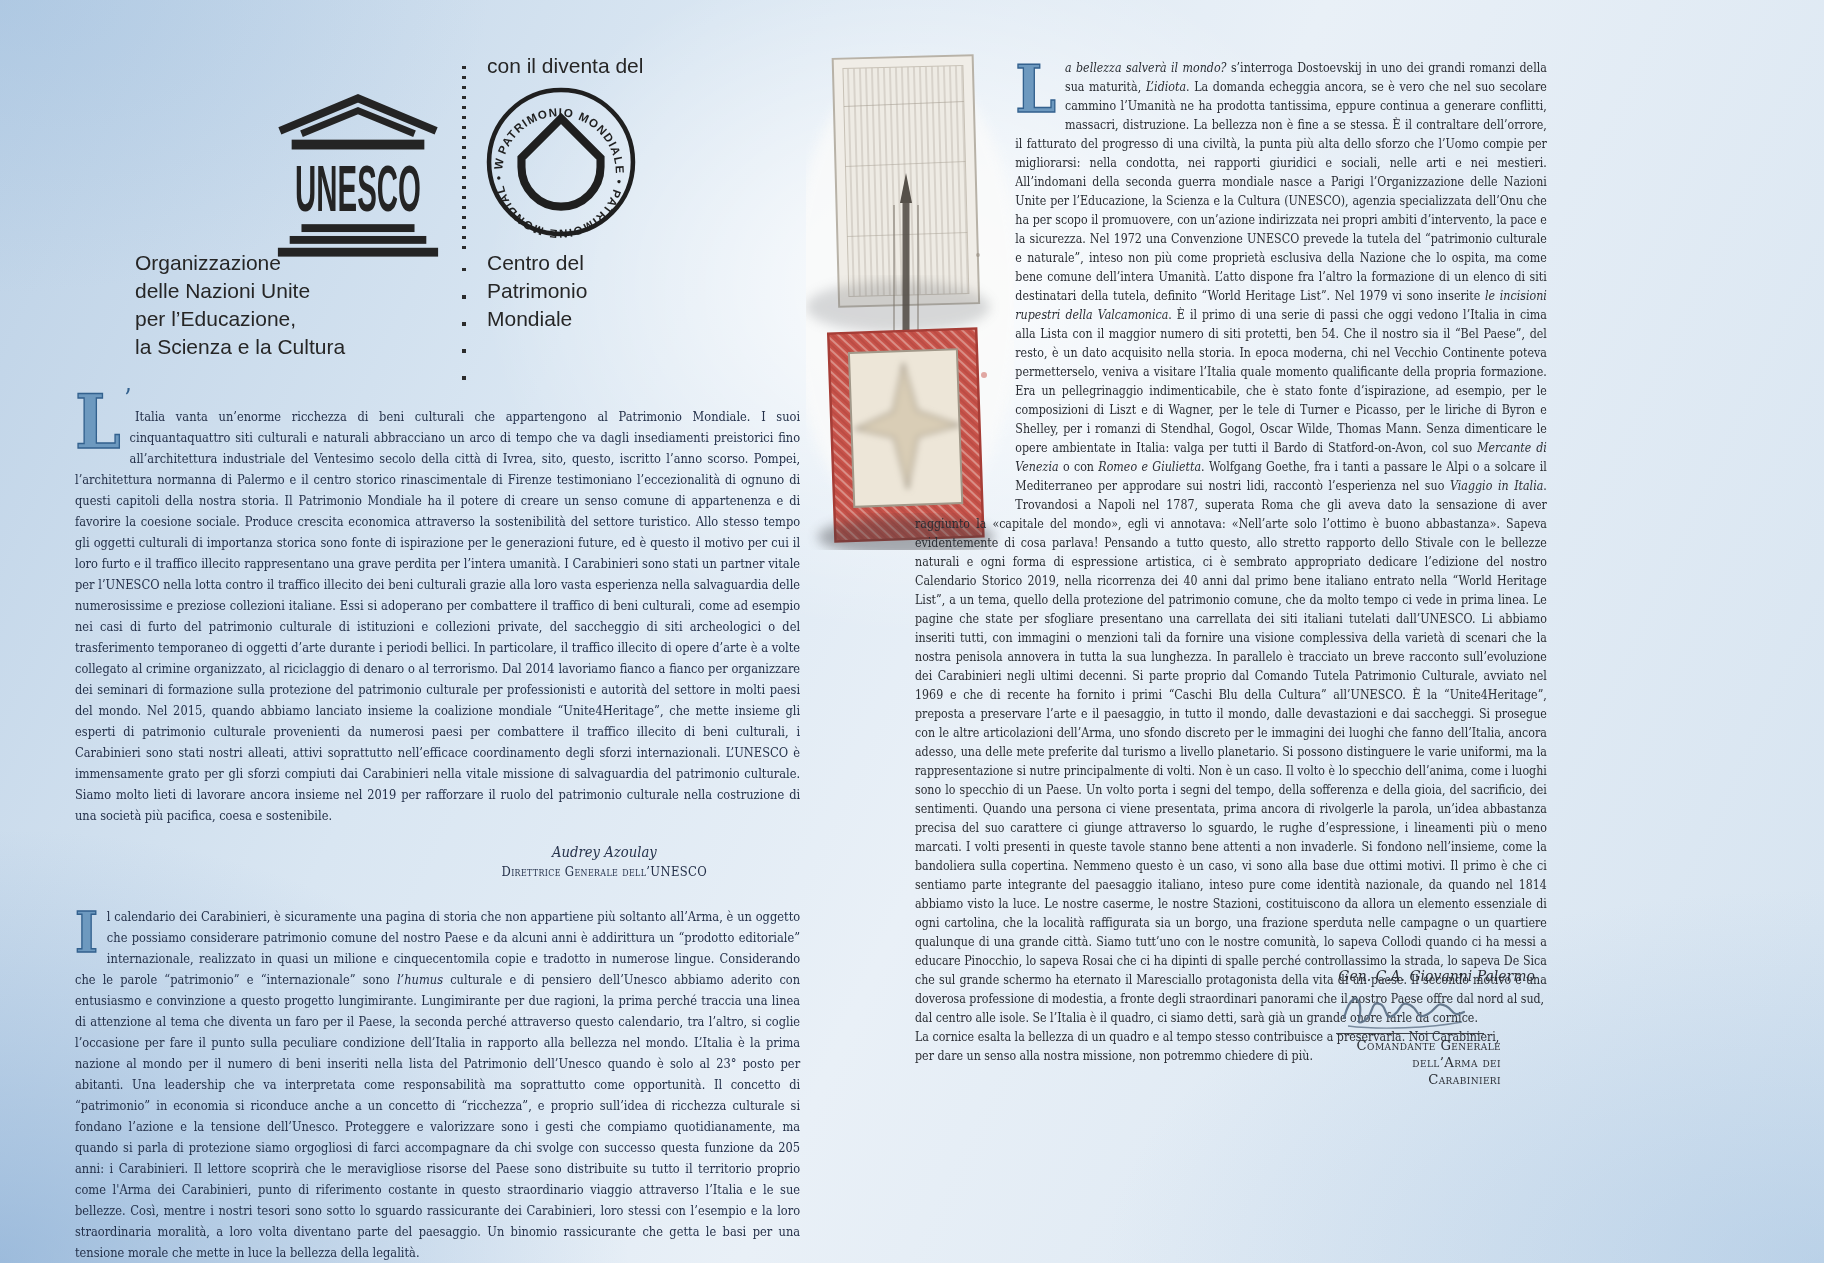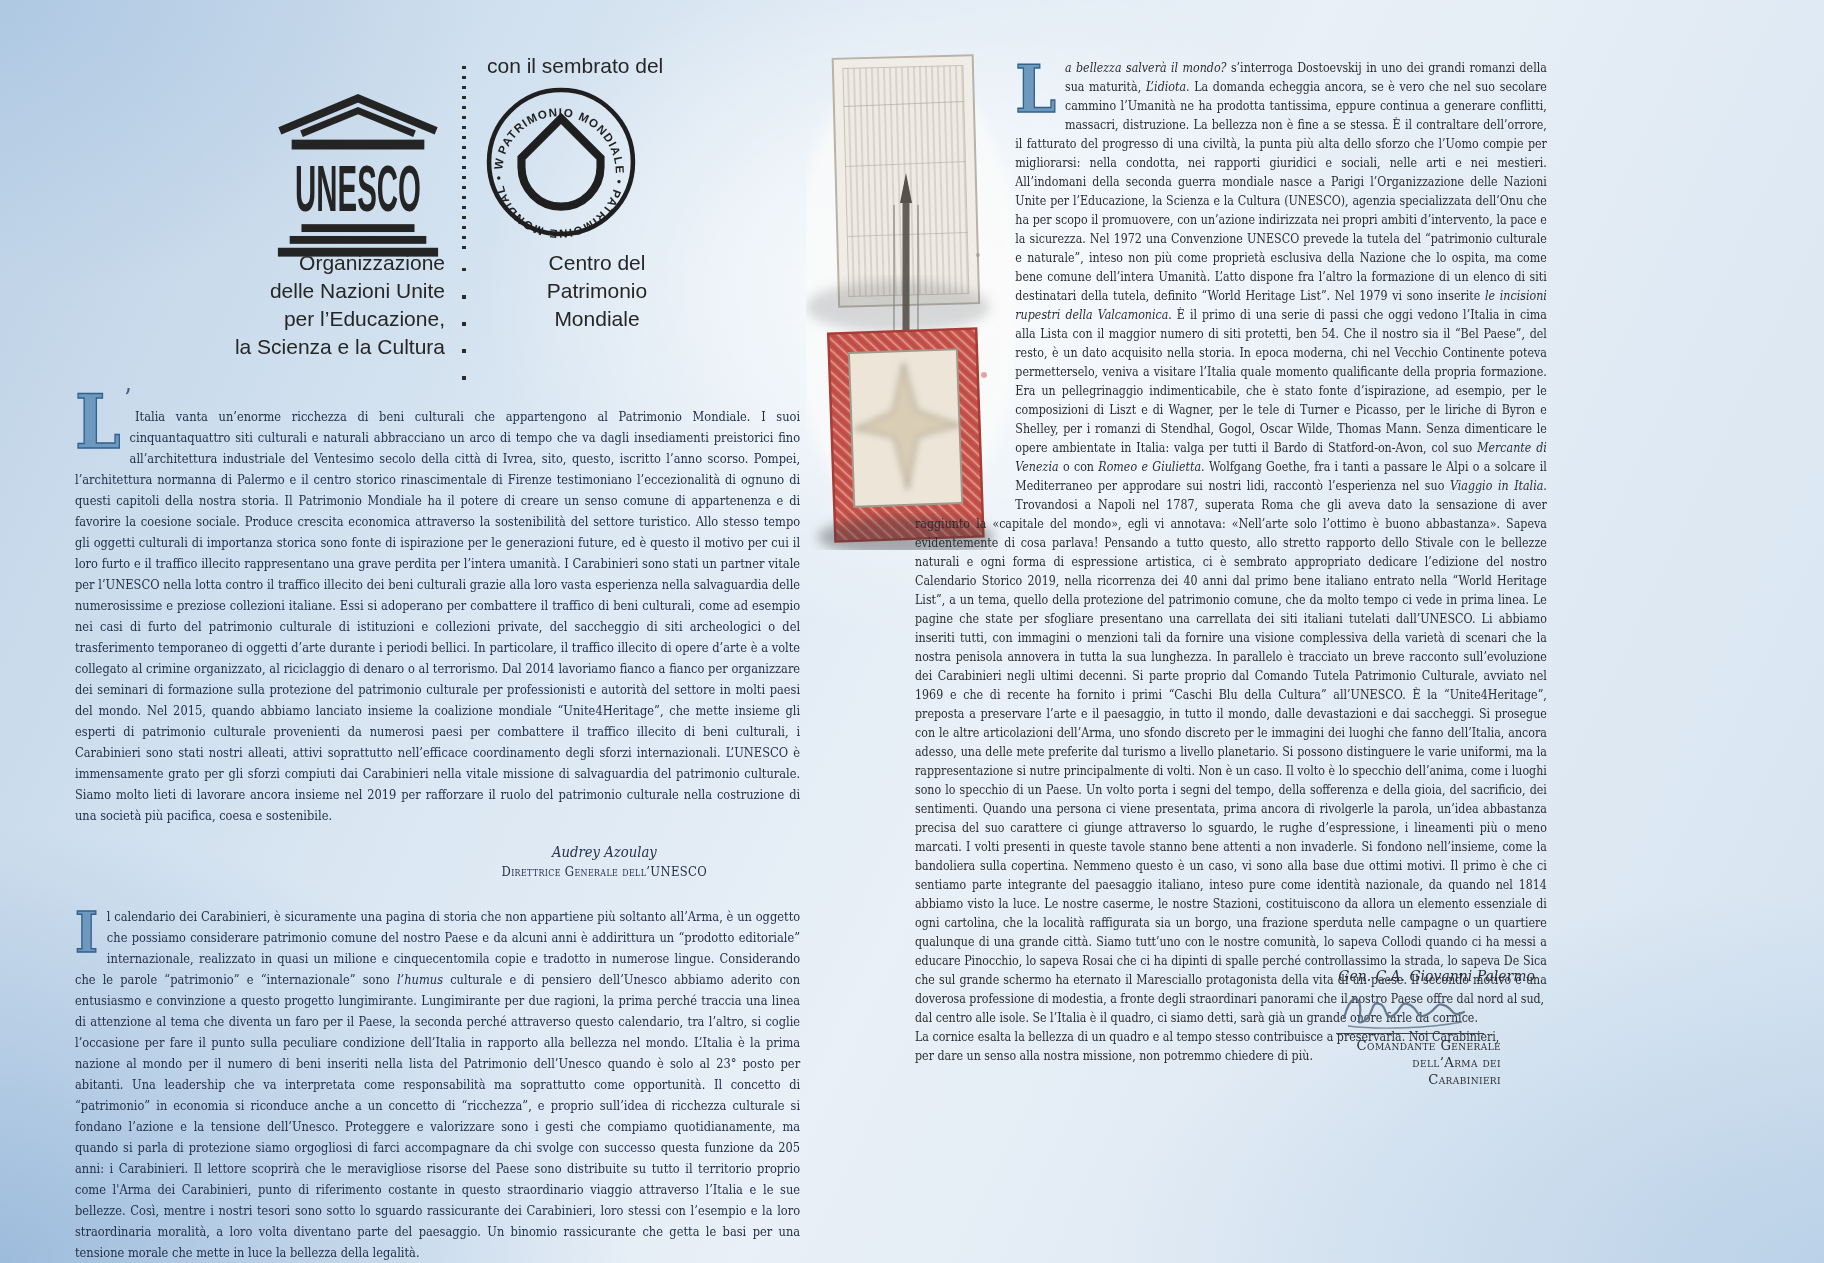--- a/index.html
+++ b/index.html
@@ -9,22 +9,22 @@
     background:
       radial-gradient(ellipse 620px 480px at 930px 290px, rgba(255,255,255,.92), rgba(255,255,255,0) 72%),
       radial-gradient(ellipse 900px 620px at 0px 1263px, rgba(111,155,203,.55), rgba(111,155,203,0) 70%),
       radial-gradient(ellipse 1000px 520px at 1824px 1263px, rgba(142,180,218,.38), rgba(142,180,218,0) 72%),
       radial-gradient(ellipse 700px 420px at 0px 0px, rgba(150,185,220,.35), rgba(150,185,220,0) 70%),
       linear-gradient(115deg,#bcd1e6 0%,#d9e6f2 30%,#e9f0f7 55%,#d5e3f0 100%);
   }
   .abs{position:absolute;}
   
   .sans{font-family:"Liberation Sans","DejaVu Sans",sans-serif;color:#262626;}
-  #org-label{left:135px;top:249px;width:310px;text-align:right;font-size:21px;line-height:28px;}
-  #centro-label{left:487px;top:249px;width:220px;text-align:center;font-size:21px;line-height:28px;}
+  #org-label{left:135px;top:249px;width:310px;text-align:left;font-size:21px;line-height:28px;}
+  #centro-label{left:487px;top:249px;width:220px;text-align:left;font-size:21px;line-height:28px;}
   #support-label{left:487px;top:54px;font-size:21px;}
   .dotcol{width:4px;background:repeating-linear-gradient(to bottom,#2c2c2c 0 3.5px,transparent 3.5px 10px);}
   .dotcol.sparse{background:repeating-linear-gradient(to bottom,#2c2c2c 0 3.5px,transparent 3.5px 27px);}
   
   #left-col{left:75px;top:388px;width:725px;height:860px;}
   #right-col{left:915px;top:58px;width:635px;height:1140px;}
   .scale-inner{transform:scaleX(0.88);transform-origin:0 0;}
   .left-inner{width:824px;color:#243049;font-size:13px;line-height:21px;}
   .right-inner{width:718px;color:#2a2d33;font-size:12.6px;line-height:19px;}
   .para{text-align:justify;}
@@ -66,21 +66,21 @@
     <rect x="6" y="157" width="163" height="9"></rect>
   </g>
   <text x="87.5" y="126" text-anchor="middle" font-family="Liberation Sans, sans-serif" font-weight="bold" font-size="66" textLength="128" lengthAdjust="spacingAndGlyphs" fill="#242424" transform="translate(0,-6)">UNESCO</text>
 </svg>
 
 <div class="abs sans" id="org-label">Organizzazione<br>delle Nazioni Unite<br>per l’Educazione,<br>la Scienza e la Cultura</div>
 
 <div class="abs dotcol" style="left:462px;top:66px;height:190px;"></div>
 <div class="abs dotcol sparse" style="left:462px;top:268px;height:125px;"></div>
 
-<div class="abs sans" id="support-label">con il sembrato del</div>
+<div class="abs sans" id="support-label">con il diventa del</div>
 
 <svg class="abs" style="left:485px;top:86px;" width="152" height="152" viewBox="0 0 150 150" aria-label="World Heritage emblem">
   <defs>
     <path id="ringpath" d="M 20,68 A 56,56 0 1 1 19.9,68.3"></path>
   </defs>
   <circle cx="75" cy="75" r="71" fill="none" stroke="#1f1f1f" stroke-width="4.5"></circle>
   <text font-family="Liberation Sans, sans-serif" font-size="11.5" font-weight="bold" letter-spacing="1.2" fill="#1f1f1f">
     <textPath href="#ringpath">PATRIMONIO MONDIALE • PATRIMOINE MONDIAL • WORLD HERITAGE •</textPath>
   </text>
   <path d="M75,32 L114,71 L114,80 a 39,39 0 1 1 -78,0 L36,71 Z" fill="none" stroke="#1f1f1f" stroke-width="8" stroke-linejoin="miter"></path>

